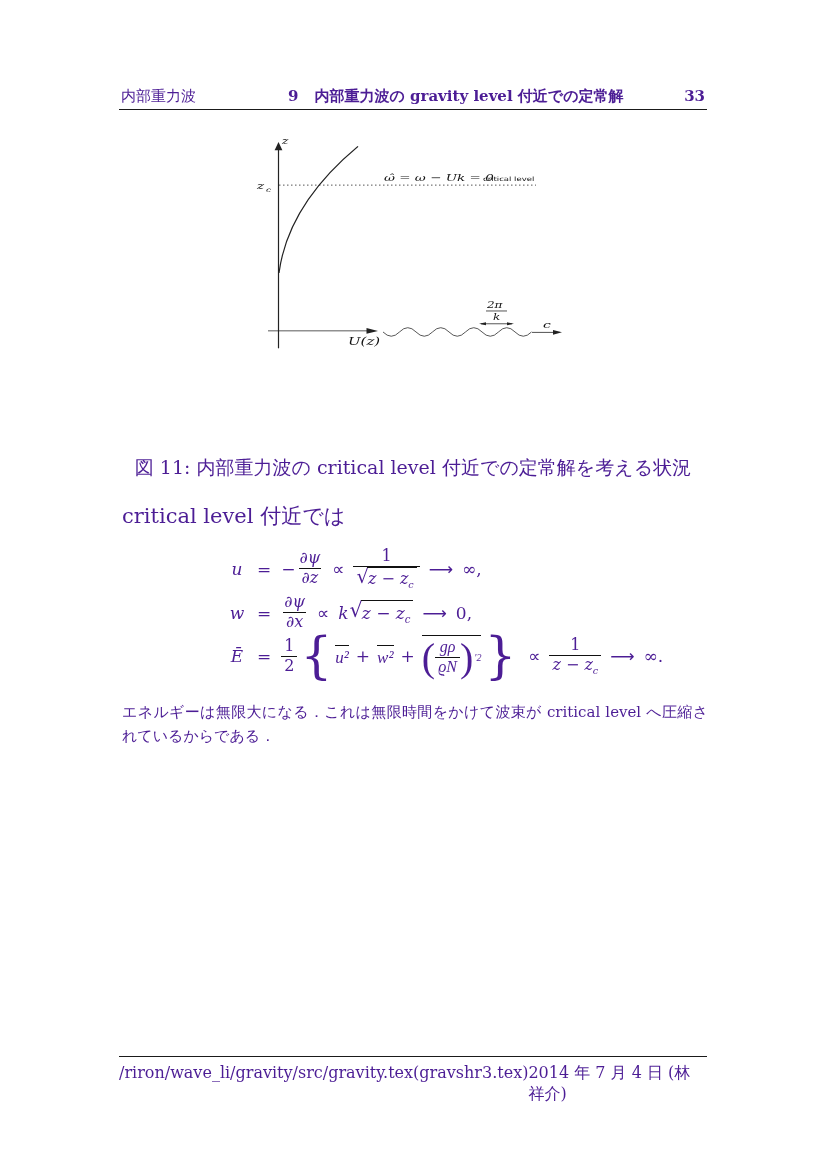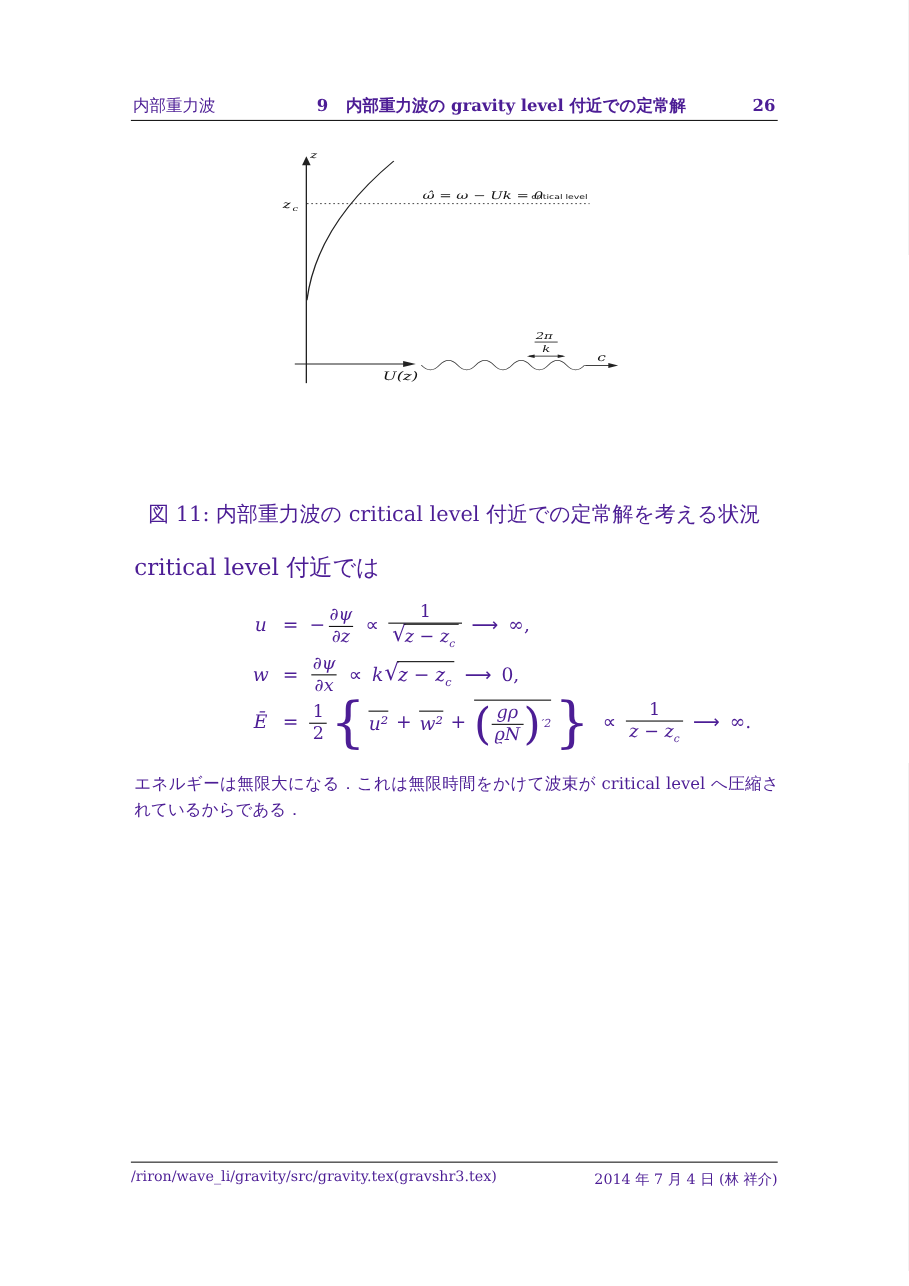--- a/index.html
+++ b/index.html
@@ -30,40 +30,40 @@
   .frac{display:inline-flex;flex-direction:column;align-items:center;font-size:16px;line-height:1.18;}
   .frac .num{padding:0 3px;}
   .frac .den{border-top:1.2px solid #111;padding:0 3px;}
   .upr{font-style:normal;}
   .propto,.arrow{font-style:normal;font-family:"DejaVu Sans","Liberation Sans",sans-serif;margin:0 9px;}
   .coef{margin-right:1px;}
   .sqrt{display:inline-flex;align-items:flex-start;}
   .sqrt .rad{font-style:normal;font-size:1.22em;line-height:1;}
   .sqrt .bar{border-top:1.3px solid #111;padding:2px 3px 0 1px;margin-left:-2px;}
   sub.sm{font-size:0.6em;}
-  .ovl{border-top:1.2px solid #111;padding-top:2px;display:inline-flex;align-items:center;}
+  .ovl{border-top:1.2px solid #111;padding-top:2px;display:inline-flex;align-items:center;font-family:Liberation Serif, serif;}
   .op{margin:0 7px;font-style:normal;}
   .bigb{font-style:normal;font-size:50px;line-height:0;margin:0 3px;font-weight:400;}
   .bigp{font-style:normal;font-size:40px;line-height:0;}
   .psup{font-size:10px;vertical-align:16px;margin-left:1px;}
   .res{font-style:normal;}
   
-  .footer-row{position:absolute;top:1063px;left:119px;width:588px;display:flex;justify-content:space-between;font-size:13px;}
+  .footer-row{position:absolute;top:1063px;left:119px;width:588px;display:flex;justify-content:space-between;font-size:16px;}
 </style>
 </head>
 <body>
 
 <div id="page">
 
   <div class="hdr">
     <span class="hdr-left">内部重力波</span>
     <span class="hdr-center">
       <span class="secno">9</span><span>内部重力波の gravity level 付近での定常解</span>
     </span>
-    <span class="hdr-right">26</span>
+    <span class="hdr-right">33</span>
   </div>
   <div class="rule" style="top:109px;"></div>
 
   <svg id="fig" width="340" height="320" viewBox="240 130 340 450" preserveAspectRatio="none">
     <g stroke="#222" fill="none" stroke-width="1.2">
 
       <line x1="278.5" y1="437" x2="278.5" y2="156"></line>
 
       <line x1="268" y1="412.5" x2="371" y2="412.5"></line>
 

